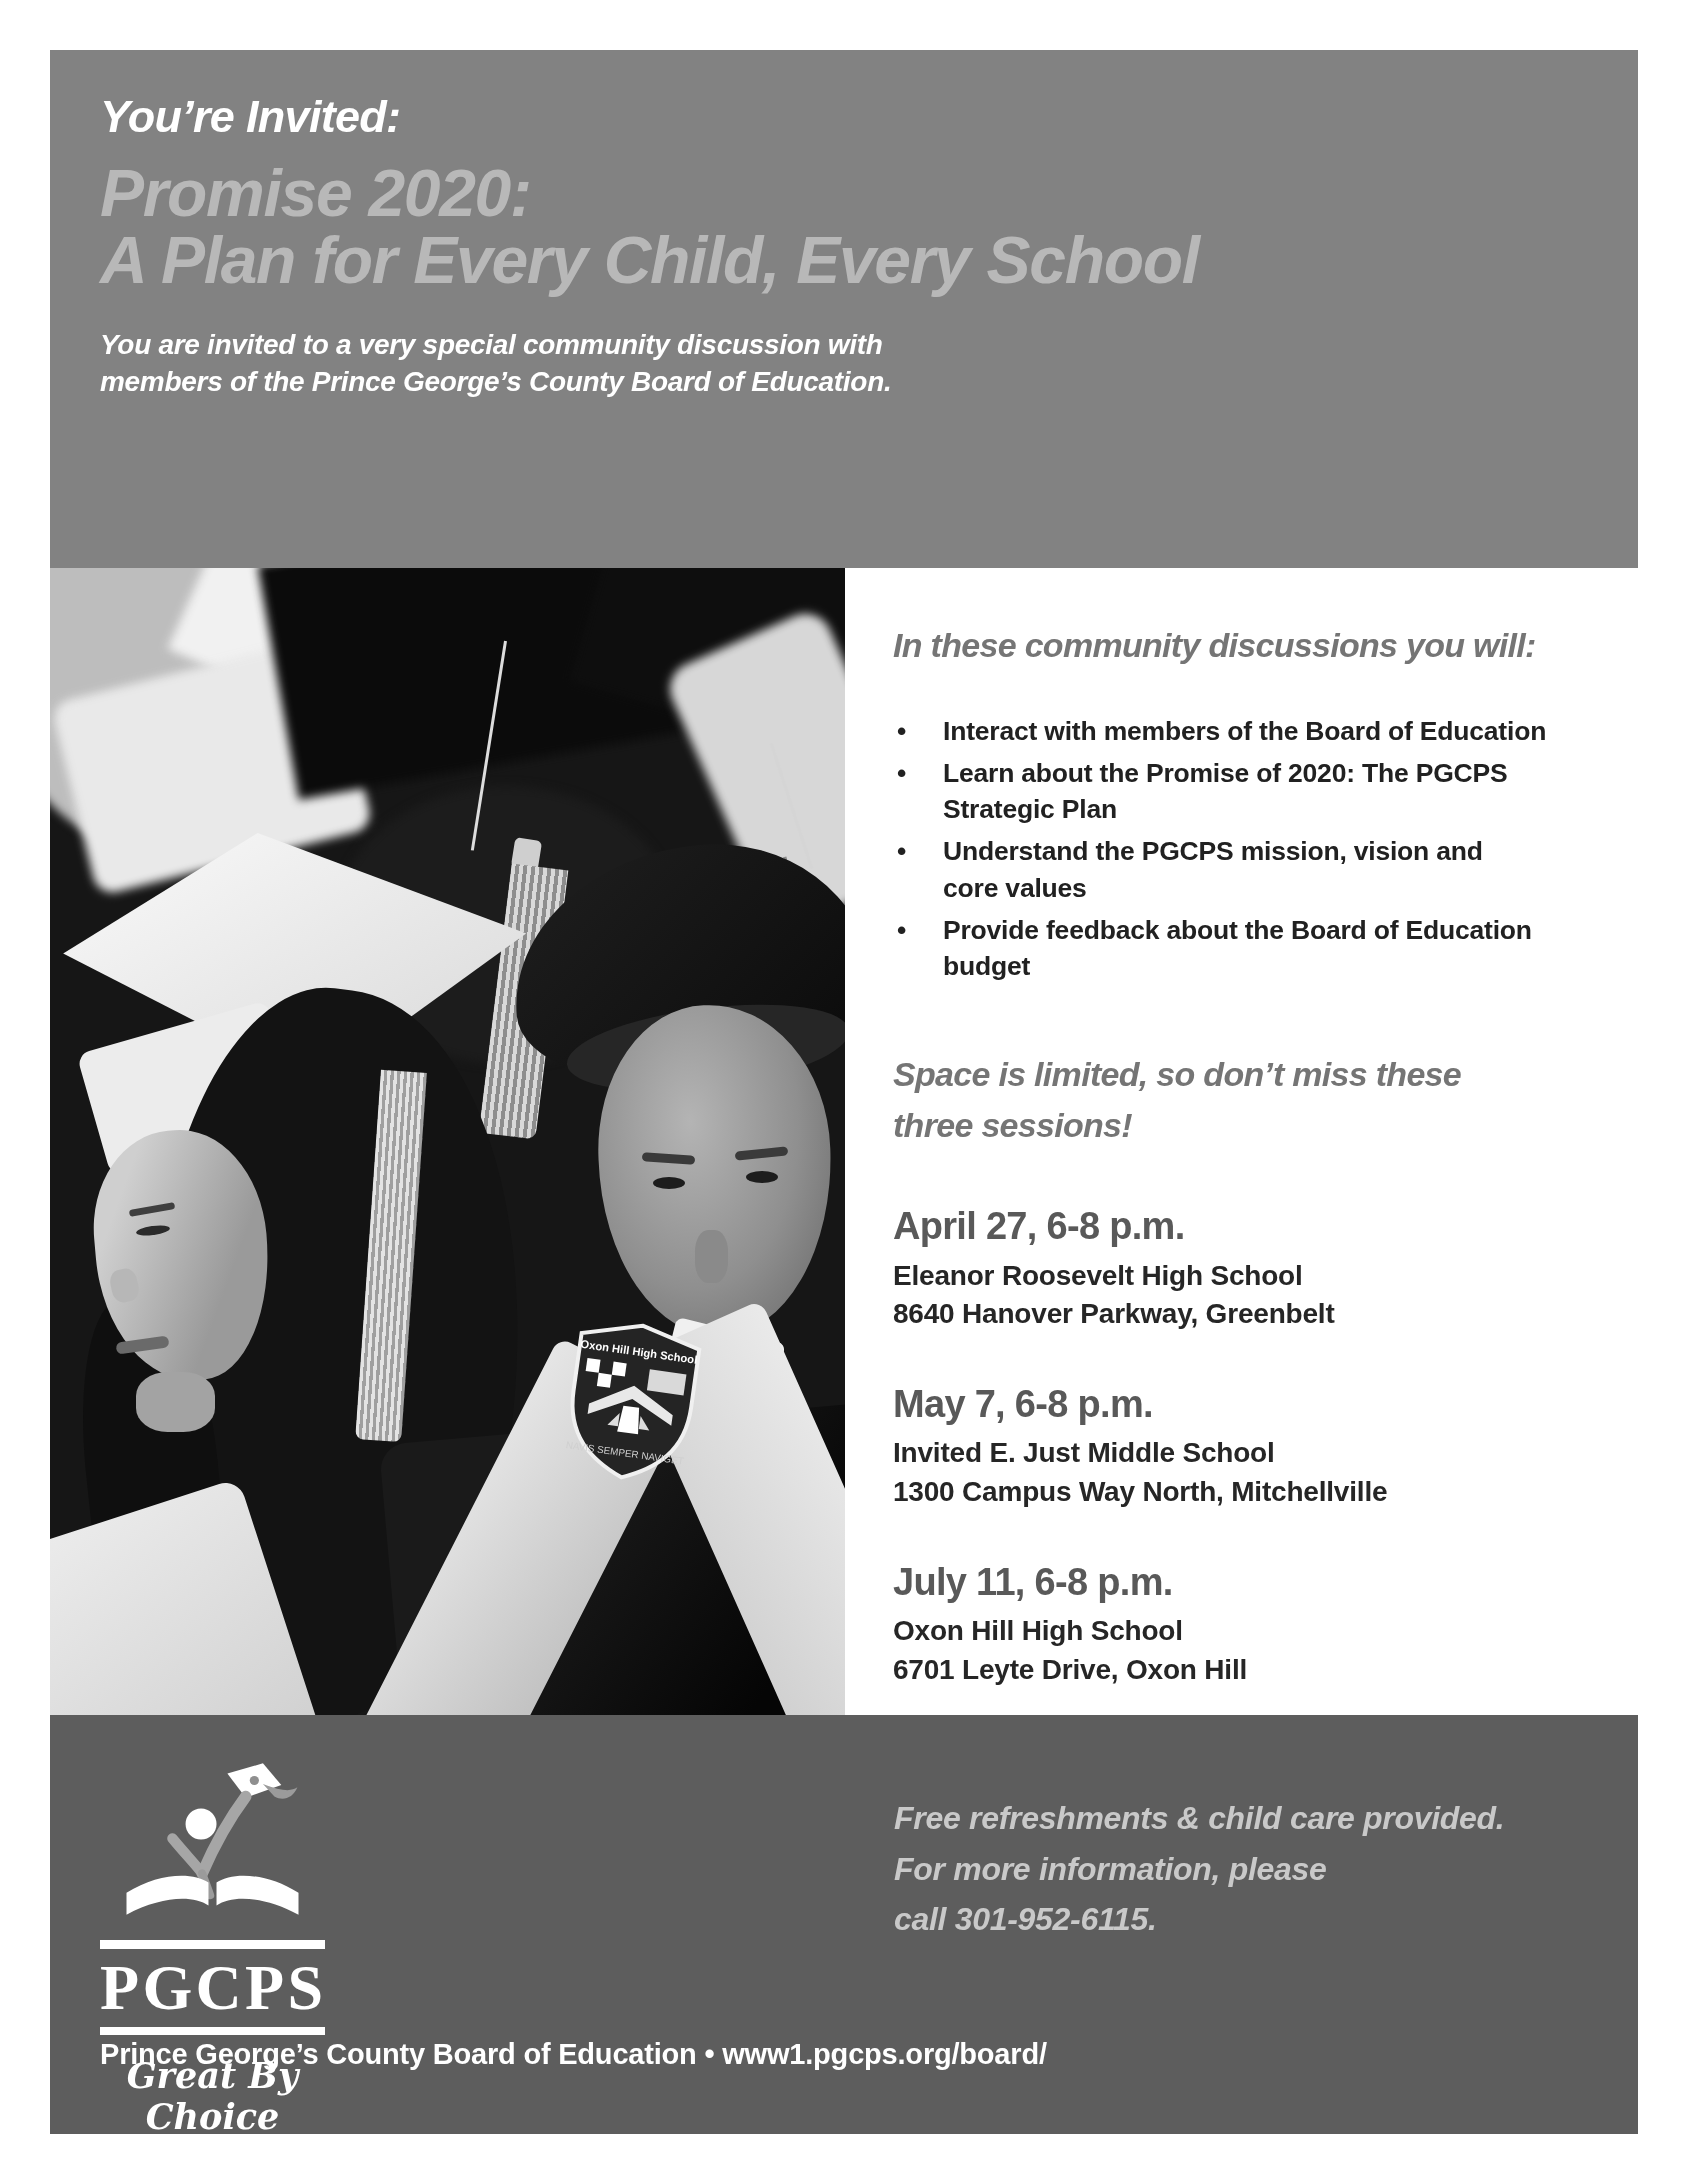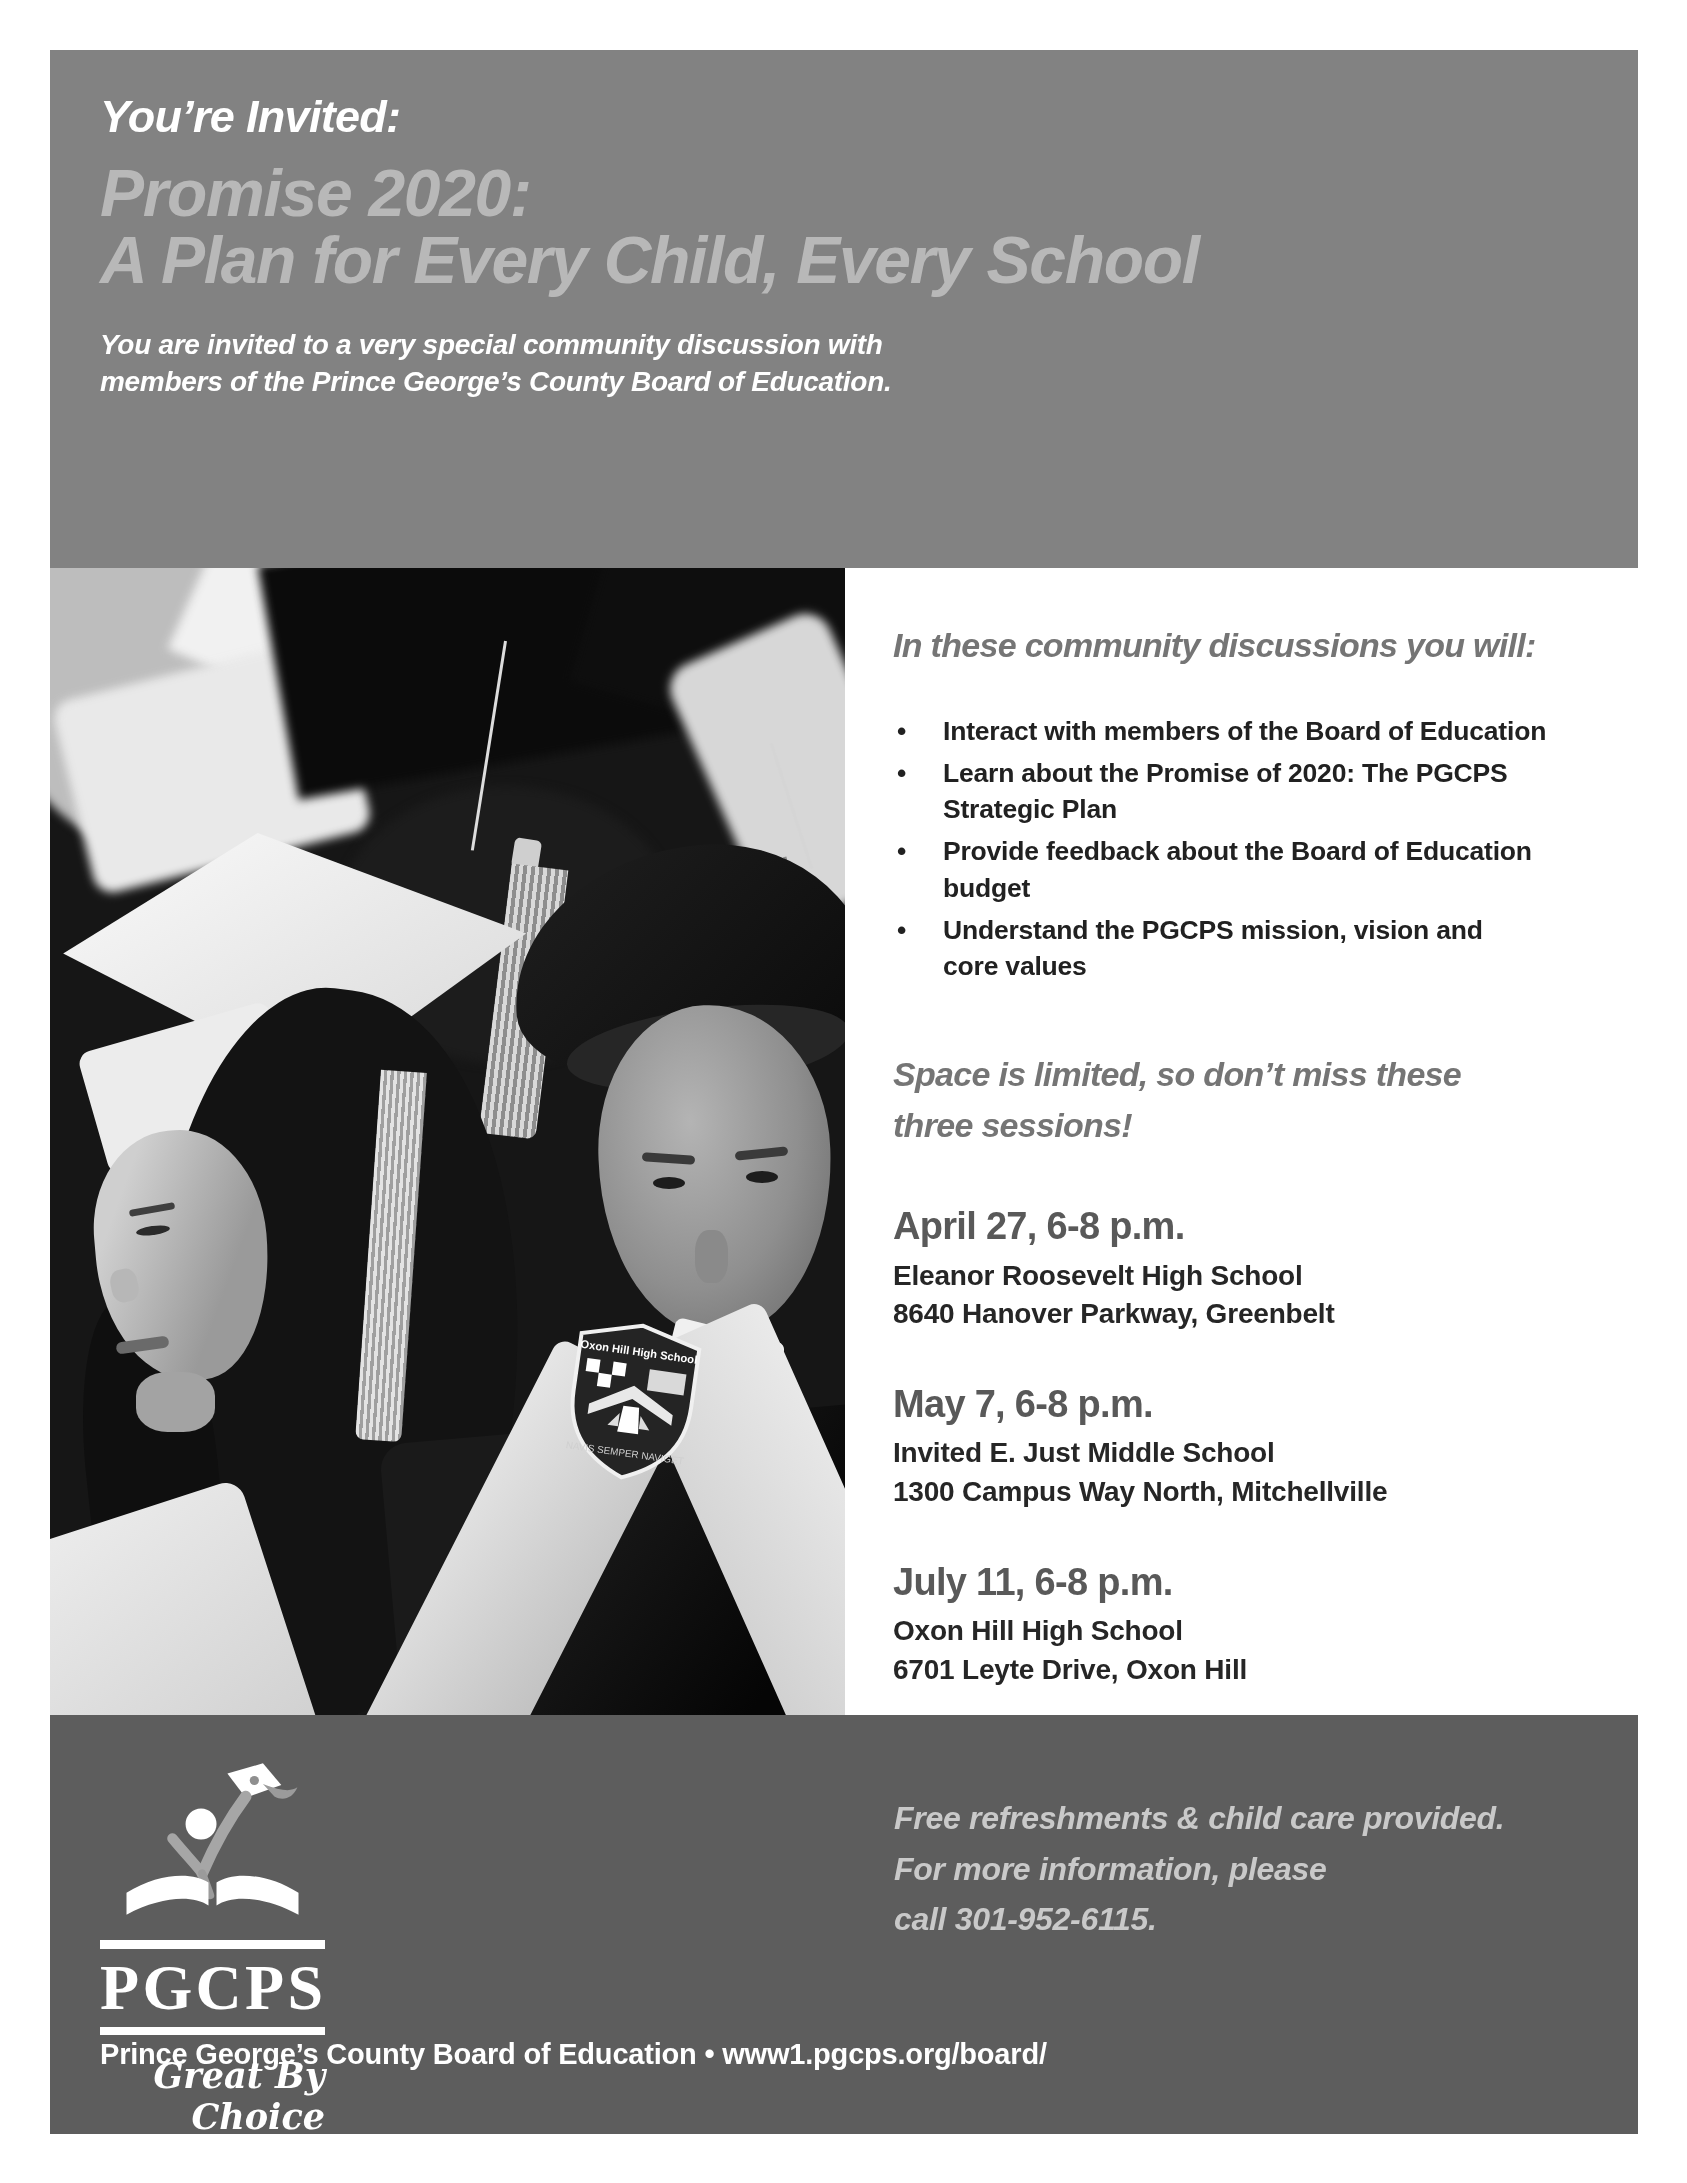--- a/index.html
+++ b/index.html
@@ -75,21 +75,21 @@
   .bullet{position:relative;padding-left:50px;font-size:26.5px;font-weight:bold;color:#212121;line-height:1.38;margin-bottom:5.3px;letter-spacing:-0.2px;}
   .bullet::before{content:"\2022";position:absolute;left:4px;top:0;}
   .space-note{margin-top:64px;font-size:34px;font-weight:bold;font-style:italic;color:#757575;line-height:1.5;letter-spacing:-0.7px;}
   .sessions{margin-top:54px;}
   .session{margin-bottom:49px;}
   .session-date{font-size:38px;font-weight:bold;color:#595959;line-height:1.15;margin-bottom:8px;letter-spacing:-0.7px;}
   .session-line{font-size:28px;font-weight:bold;color:#262626;line-height:1.38;letter-spacing:-0.2px;}
 
   
   .footer{position:absolute;left:0;top:1665px;width:1588px;height:419px;background:#5d5d5d;}
-  .logo{position:absolute;left:50px;top:46px;width:225px;text-align:right;}
+  .logo{position:absolute;left:50px;top:46px;width:225px;text-align:center;}
   .logo-rule{height:8.6px;background:#ffffff;margin:5.3px 0;}
   .logo-word{font-family:"Liberation Serif", serif;font-weight:bold;font-size:64px;color:#ffffff;letter-spacing:3.3px;line-height:1.05;}
   .logo-tagline{font-family:"DejaVu Serif", serif;font-style:italic;font-weight:bold;font-size:35px;color:#ffffff;margin-top:20px;}
   .footer-note{position:absolute;left:844px;top:78px;font-size:32px;font-weight:bold;font-style:italic;color:#c9c9c9;line-height:1.58;letter-spacing:-0.3px;}
   .footer-bottom{position:absolute;left:50px;top:323px;font-size:29px;font-weight:bold;color:#ffffff;letter-spacing:-0.2px;}
 </style>
 </head>
 <body>
 
 <div class="flyer">
@@ -167,24 +167,24 @@
         </svg>
       </div>
     </div>
 
     <div class="right-col">
       <div class="disc-heading">In these community discussions you will:</div>
       <div class="bullets">
         <div class="bullet preline">Interact with members of the Board of Education</div>
         <div class="bullet preline">Learn about the Promise of 2020: The PGCPS
 Strategic Plan</div>
+        <div class="bullet preline">Understand the PGCPS mission, vision and
+core values</div>
         <div class="bullet preline">Provide feedback about the Board of Education
 budget</div>
-        <div class="bullet preline">Understand the PGCPS mission, vision and
-core values</div>
       </div>
       <div class="space-note preline">Space is limited, so don’t miss these
 three sessions!</div>
 
       <div class="sessions">
         <div class="session">
           <div class="session-date">April 27, 6-8 p.m.</div>
           <div class="session-line">Eleanor Roosevelt High School</div>
           <div class="session-line">8640 Hanover Parkway, Greenbelt</div>
         </div>

